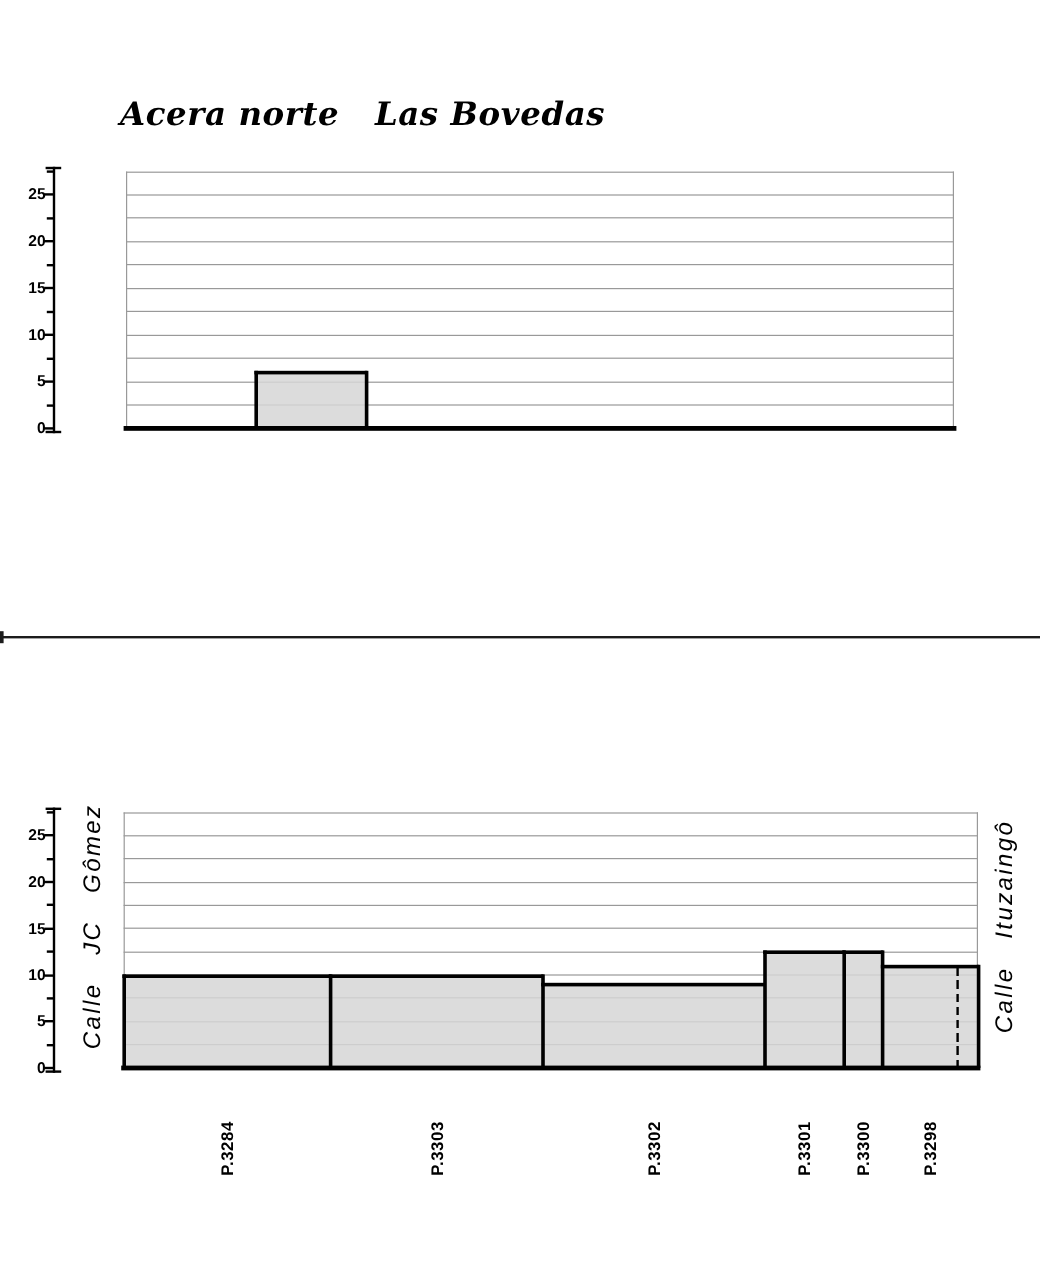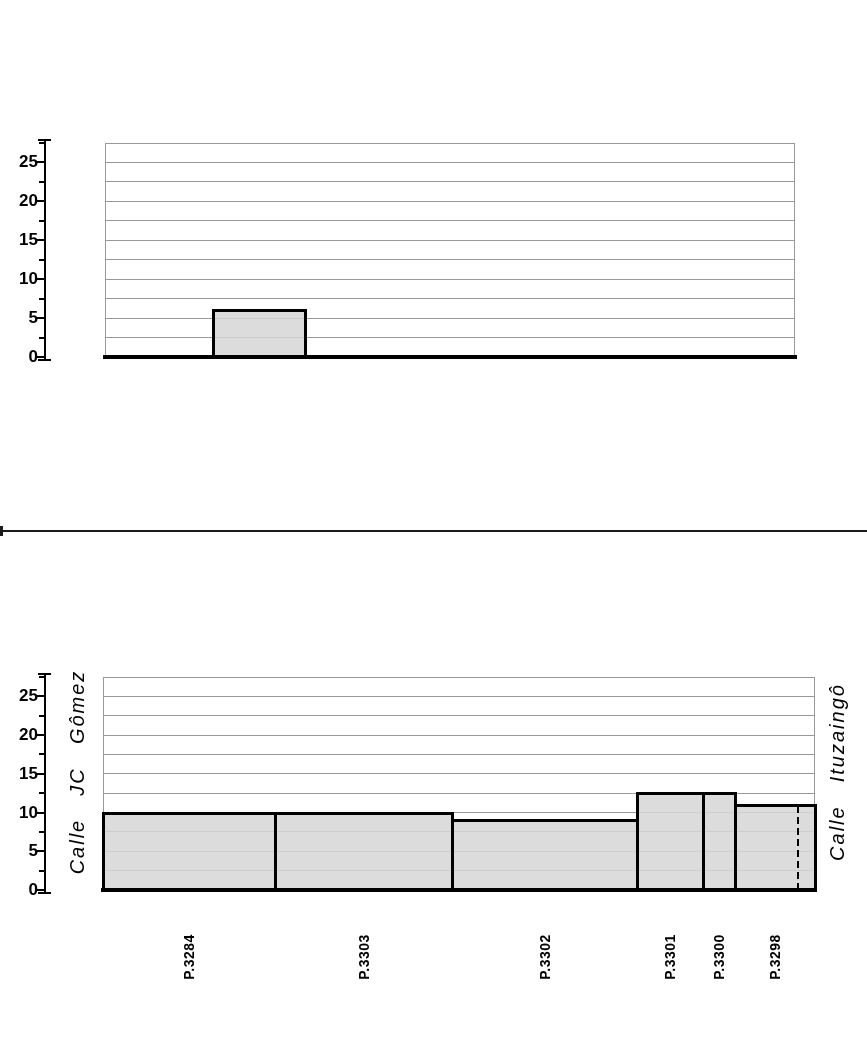--- a/index.html
+++ b/index.html
@@ -19,32 +19,33 @@
     transform:rotate(-90deg);color:#000;white-space:pre;
     font-family:"Liberation Sans",sans-serif;font-style:italic;
     font-size:20px;letter-spacing:2px;word-spacing:4px;
   }
   .street-left{left:-43px;top:761px;}
   .street-right{left:717px;top:761px;}
   .divider{position:absolute;left:0;top:530px;width:867px;height:2px;background:#1c1c1c;}
   .divider-cap{position:absolute;left:0;top:-4px;width:3px;height:10px;background:#1c1c1c;}
   .ylab{
     position:absolute;width:36px;height:20px;line-height:20px;text-align:right;
-    font-weight:bold;font-size:17px;color:#000;
+    font-weight:bold;font-size:13px;color:#000;
   }
   .xlab{
     position:absolute;width:90px;height:18px;line-height:18px;text-align:center;
     transform:rotate(-90deg);font-weight:bold;font-size:14px;letter-spacing:.5px;color:#000;
   }
 </style>
 </head>
 <body>
 
 <div id="stage">
 
+  <h2 class="chart-title title-north">Acera norte   Las Bovedas</h2>
 
   <div class="divider">
     <span class="divider-cap"></span>
   </div>
 
 
   <div class="street-label street-left">Calle  JC  Gômez</div>
 
   <div class="street-label street-right">Calle  Ituzaingô</div>
 

